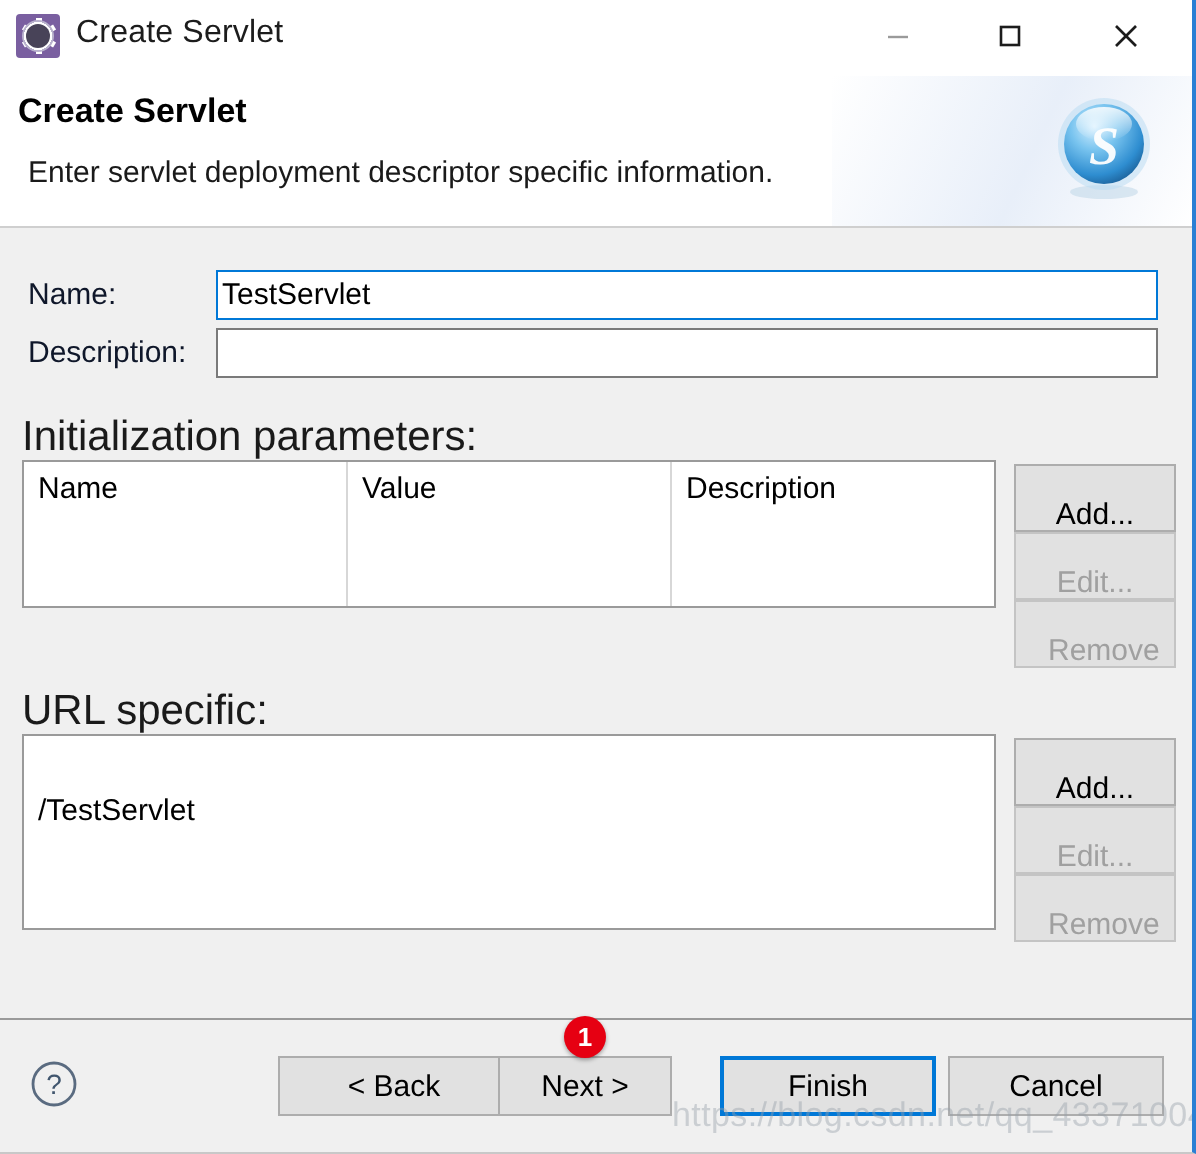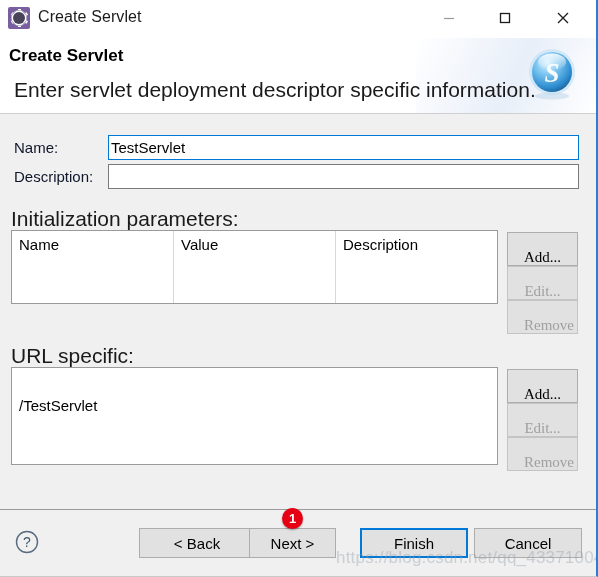--- a/index.html
+++ b/index.html
@@ -105,21 +105,21 @@
     position: absolute;
     left: 9px; top: 8px;
     font-size: 17px;
     font-weight: bold;
     color: #000000;
     white-space: nowrap;
   }
   #header-desc {
     position: absolute;
     left: 14px; top: 40px;
-    font-size: 21px;
+    font-size: 15px;
     color: #1a1a1a;
     white-space: nowrap;
   }
   #header-logo {
     position: absolute;
     right: 16px; top: 8px;
     width: 56px; height: 56px;
   }
 
   
@@ -208,25 +208,25 @@
     font-size: 15px;
     color: #000000;
     white-space: nowrap;
     margin-top: 24px;
   }
 
   
   .side-btn {
     position: absolute;
     left: 507px;
-    width: 71px; height: 28px;
+    width: 81px; height: 28px;
     box-sizing: border-box;
     background: #e1e1e1;
     border: 1px solid #adadad;
-    font-family: Liberation Serif, serif;
+    font-family: Liberation Sans, sans-serif;
     font-size: 15px;
     color: #000000;
     padding: 16px;
     cursor: default;
   }
   .side-btn.disabled {
     color: #a0a0a0;
     border-color: #c4c4c4;
     background: #e1e1e1;
   }

